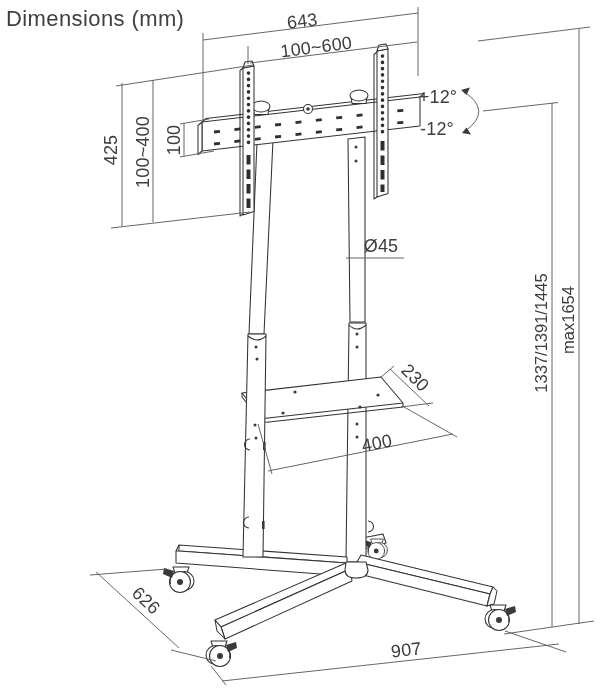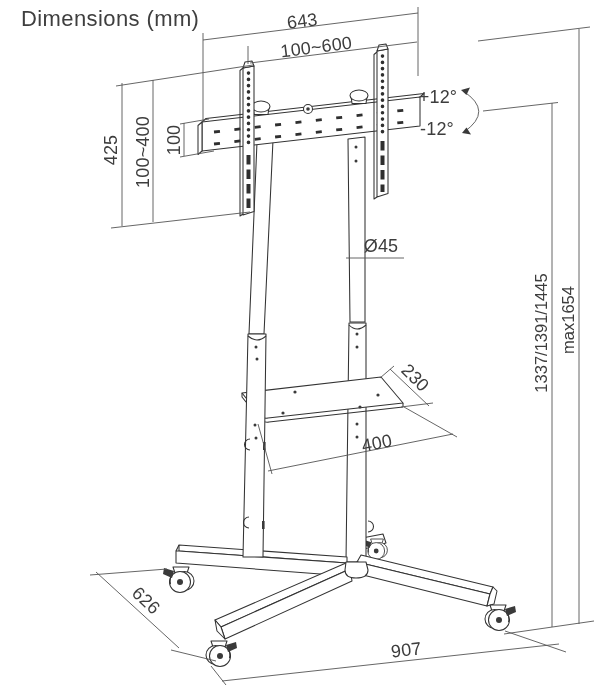--- a/index.html
+++ b/index.html
@@ -1,18 +1,18 @@
 <!DOCTYPE html>
 <html><head>
 <meta charset="utf-8">
 <style>
   html,body{margin:0;padding:0;background:#fff;}
   .canvas{position:relative;width:600px;height:692px;background:#fff;overflow:hidden;
           font-family:"Liberation Sans",sans-serif;}
-  .title{position:absolute;left:21px;top:6px;font-size:22px;letter-spacing:.4px;
+  .title{position:absolute;left:6px;top:6px;font-size:22px;letter-spacing:.4px;
          color:#3f3f3f;font-weight:400;}
   svg{position:absolute;left:0;top:0;}
   svg *{stroke:#333;fill:none;stroke-width:1.05;stroke-linejoin:round;}
   svg .w{fill:#fff;}
   svg .d{fill:#3a3a3a;stroke:none;}
   svg .dim{stroke:#555;stroke-width:.9;stroke-linecap:butt;}
   svg .dots{stroke-dasharray:.1 6.2;stroke-width:3.6;stroke-linecap:round;stroke:#2f2f2f;}
   svg .slots{stroke-dasharray:9.5 5;stroke-width:4;stroke:#2f2f2f;}
   svg .railslots{stroke-dasharray:6 14.5;stroke-width:2.8;stroke:#2f2f2f;}
   svg .hole{fill:#3a3a3a;stroke:none;}

